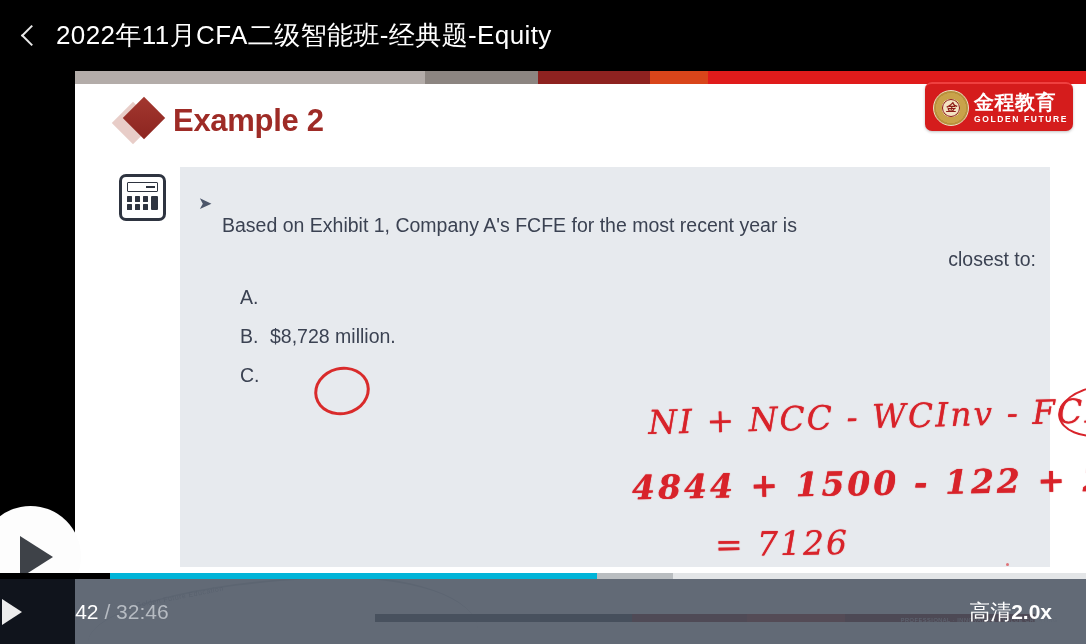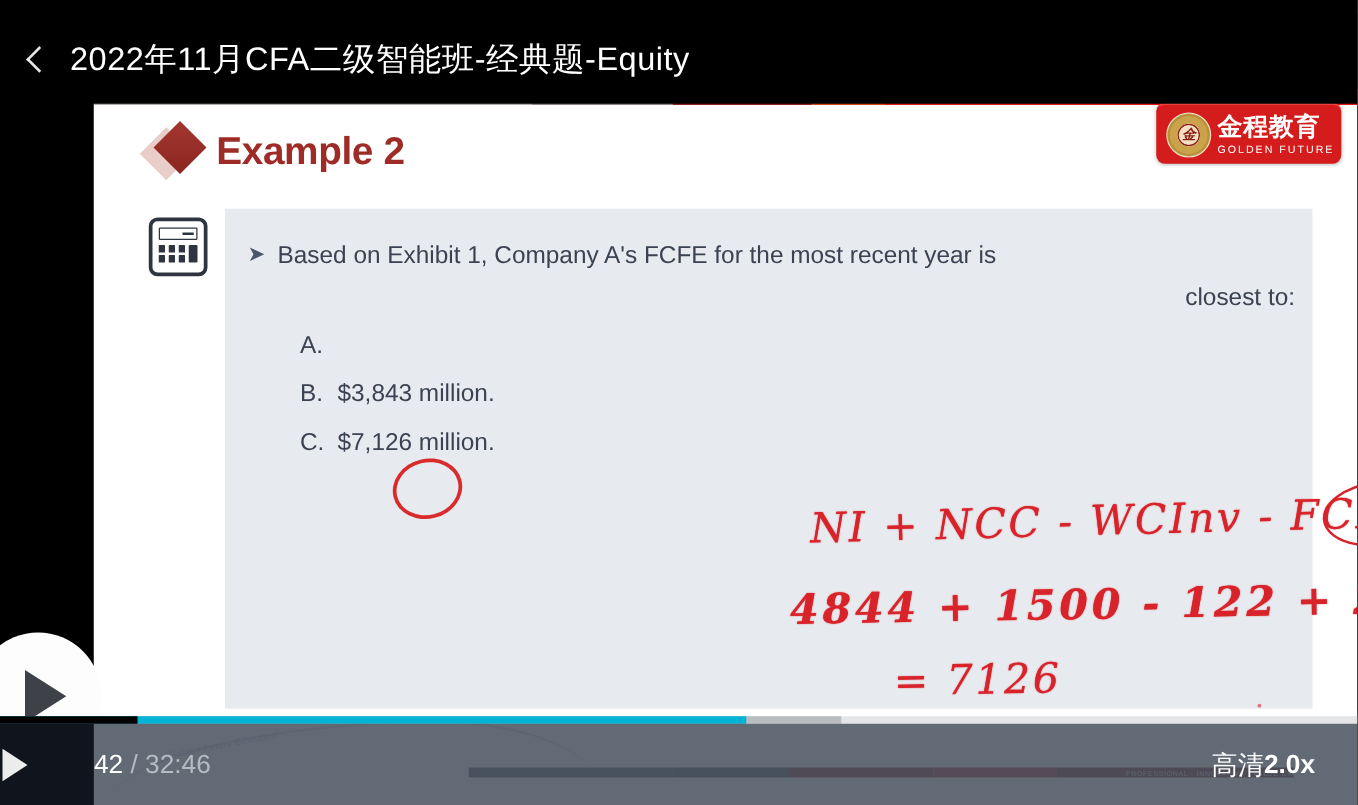--- a/index.html
+++ b/index.html
@@ -3,21 +3,21 @@
 <meta charset="utf-8">
 <style>
   * { margin:0; padding:0; box-sizing:border-box; }
   html,body { width:1086px; height:644px; background:#000; overflow:hidden;
               font-family:"Liberation Sans", sans-serif; }
 
   
   .app { position:relative; width:1086px; height:644px; background:#000; overflow:hidden; }
 
   
-  .topbar { position:absolute; left:0; top:12px; width:1086px; height:71px;
+  .topbar { position:absolute; left:0; top:0; width:1086px; height:71px;
             background:#000; display:flex; align-items:center; z-index:40; }
   .back-btn { width:56px; height:71px; display:flex; align-items:center;
               justify-content:center; cursor:pointer; }
   .back-chev { width:15px; height:15px; border-left:2.4px solid #e9e9e9;
                border-bottom:2.4px solid #e9e9e9; transform:rotate(45deg);
                margin-left:6px; }
   .nav-title { color:#fff; font-size:26px; letter-spacing:.4px;
                font-weight:400; white-space:nowrap; }
 
   
@@ -39,21 +39,21 @@
           background:radial-gradient(circle at 50% 50%,#f3e2c2 0 38%,#c9a24a 39% 62%,#b8913c 63% 100%);
           border:1.5px solid #eadfc0; display:flex; align-items:center;
           justify-content:center; flex:0 0 auto; }
   .seal-in { width:18px; height:18px; border-radius:50%; border:1.4px solid #8c1a16;
              color:#8c1a16; font-size:11px; font-style:italic; font-weight:700;
              display:flex; align-items:center; justify-content:center;
              font-family:"Liberation Serif", serif; }
   .logo-tx { margin-left:5px; line-height:1; }
   .logo-cn { color:#fff; font-size:20px; font-weight:700; letter-spacing:.5px;
              display:block; }
-  .logo-en { color:#fff; font-size:8.5px; font-weight:400; letter-spacing:1.6px;
+  .logo-en { color:#fff; font-size:8.5px; font-weight:700; letter-spacing:1.6px;
              display:block; margin-top:3px; }
 
   
   .stitle { position:absolute; left:42px; top:27px; display:flex; align-items:center; }
   .dia-wrap { position:relative; width:56px; height:46px; flex:0 0 auto; }
   .dia { position:absolute; width:30px; height:30px; transform:rotate(45deg); }
   .dia.back { left:1px; top:10px; background:#e8cdc8; }
   .dia.front { left:12px; top:5px;
                background:linear-gradient(135deg,#a3372f 0%,#8c2520 100%); }
   .stitle-tx { font-size:31px; font-weight:700; color:#9e2b26;
@@ -73,21 +73,21 @@
   .calc-grid b { display:block; background:#2e3440; border-radius:.5px; height:6px; }
   .calc-tall { width:7px; background:#2e3440; border-radius:1px; }
 
   
   .panel { position:absolute; left:105px; top:96px; width:870px; height:400px;
            background:#e7eaee; }
   .qblock { position:absolute; left:18px; top:20px; width:838px;
             color:#3b4252; font-size:19.5px; line-height:34px; }
   .qhead { display:flex; align-items:flex-start; }
   .arrow { flex:0 0 auto; width:24px; color:#4c566a; font-size:17px; line-height:34px; }
-  .qtext { flex:1; text-align:justify; text-justify:inter-word; }
+  .qtext { flex:1; text-align:justify; text-justify:inter-word;margin-top:21px; }
   .qtext .ln2 { display:block; text-align:right; }
   .opts { margin-top:2px; padding-left:42px; }
   .opt { display:flex; line-height:39px; }
   .opt-l { width:30px; flex:0 0 auto; }
   .circle-c { position:absolute; left:116px; top:180px; width:56px; height:48px;
               border:3px solid #d92b2b; border-radius:50%;
               transform:rotate(-14deg); }
 
   
   .hw { position:absolute; color:#d8232a; font-family:"DejaVu Serif", serif;
@@ -230,25 +230,24 @@
               <span>Based on Exhibit 1, Company A's FCFE for the most recent year is</span>
               <span class="ln2">closest to:</span>
             </span>
           </div>
           <div class="opts">
             <div class="opt">
               <span class="opt-l">A.</span>
             </div>
             <div class="opt">
               <span class="opt-l">B.</span>
-              <span>$3,843 million.</span>
+              <span>$8,728 million.</span>
             </div>
             <div class="opt">
               <span class="opt-l">C.</span>
-              <span>$7,126 million.</span>
             </div>
           </div>
           <span class="circle-c"></span>
         </div>
 
         <span class="hw hw1">NI + NCC - WCInv - FCInv + NB</span>
         <span class="circle-nb"></span>
         <span class="hw hw2">4844 + 1500 - 122 + 2379 - 1475</span>
         <span class="hw hw3">= 7126</span>
         <span class="hw-dot"></span>

